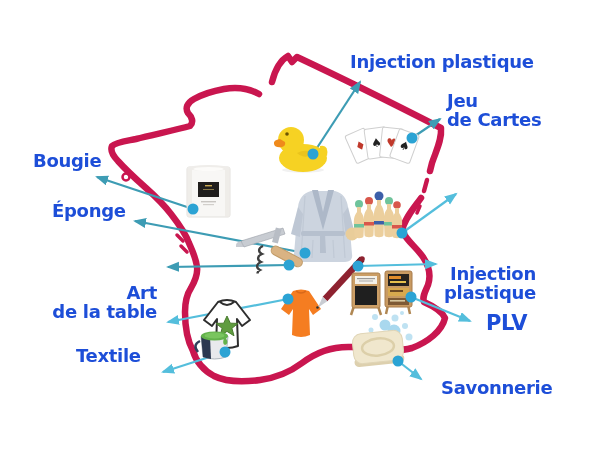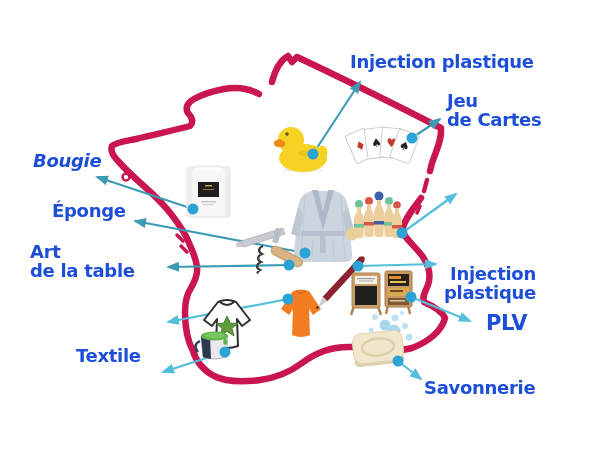--- a/index.html
+++ b/index.html
@@ -2,21 +2,21 @@
 <html><head>
 <meta charset="utf-8">
 <style>
   html,body{margin:0;padding:0;background:#fff;}
   .stage{position:relative;width:600px;height:450px;background:#ffffff;overflow:hidden;
          font-family:"DejaVu Sans",sans-serif;}
   .stage svg{position:absolute;left:0;top:0;}
   .lbl{position:absolute;color:#1d4ed8;font-weight:bold;font-size:18px;line-height:1.07;
        white-space:pre-line;letter-spacing:-0.3px;}
   .lbl.big{font-size:21px;}
-  .lbl.right{text-align:left;}
+  .lbl.right{text-align:right;margin-top:41px;}
 </style>
 </head>
 <body>
 
 <div class="stage">
 
 <svg width="600" height="450" viewBox="0 0 600 450">
   <defs>
     <marker id="ah-t" markerWidth="14" markerHeight="11" refX="11" refY="5" orient="auto" markerUnits="userSpaceOnUse">
       <path d="M0,0 L13,5 L0,10 Z" fill="#3d9cb4"></path>
@@ -221,23 +221,23 @@
     <circle cx="402" cy="233" r="5.5"></circle>
     <circle cx="358" cy="266" r="5.5"></circle>
     <circle cx="411" cy="297" r="5.5"></circle>
     <circle cx="398" cy="361" r="5.5"></circle>
   </g>
 </svg>
 
   <div class="lbl" style="left:350px;top:52px;">Injection plastique</div>
   <div class="lbl" style="left:447px;top:91px;">Jeu
 de Cartes</div>
-  <div class="lbl" style="left:33px;top:151px;font-style:italic;">Bougie</div>
+  <div class="lbl" style="left:33px;top:151px;">Bougie</div>
   <div class="lbl" style="left:52px;top:201px;">Éponge</div>
   <div class="lbl right" style="left:30px;top:242px;width:127px;">Art
 de la table</div>
   <div class="lbl" style="left:76px;top:306px;margin-top:40px;">Textile</div>
   <div class="lbl" style="left:444px;top:264px;text-align:right;">Injection
 plastique</div>
   <div class="lbl big" style="left:486px;top:312px;">PLV</div>
-  <div class="lbl" style="left:424px;top:378px;text-align:center;">Savonnerie</div>
+  <div class="lbl" style="left:441px;top:378px;text-align:center;">Savonnerie</div>
 
 </div>
 
 </body></html>

